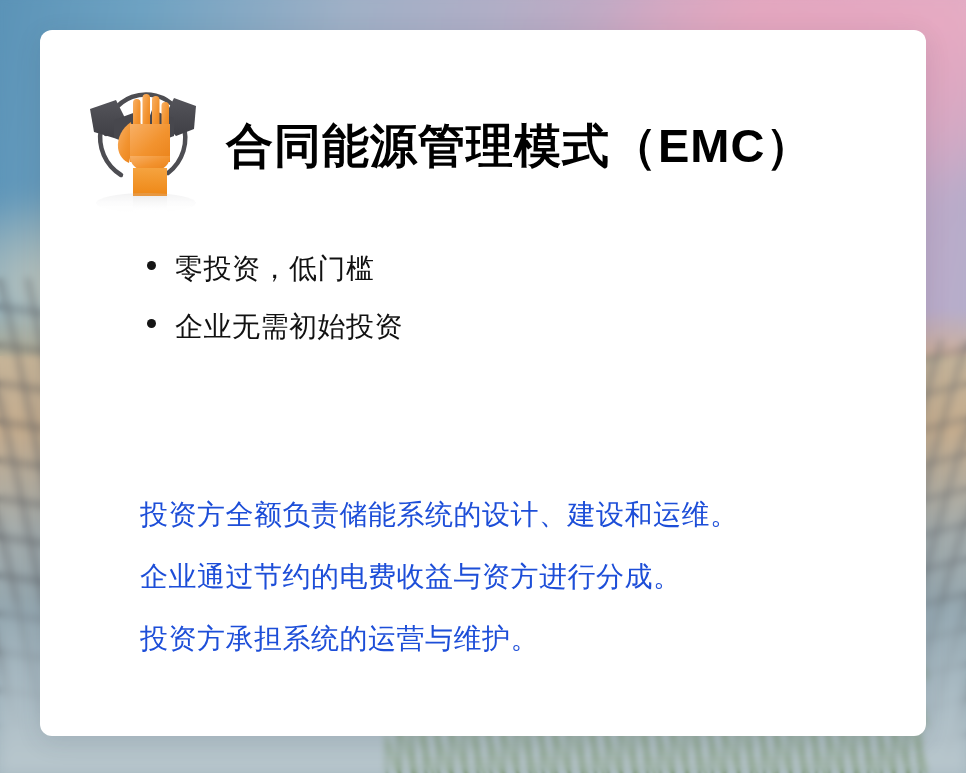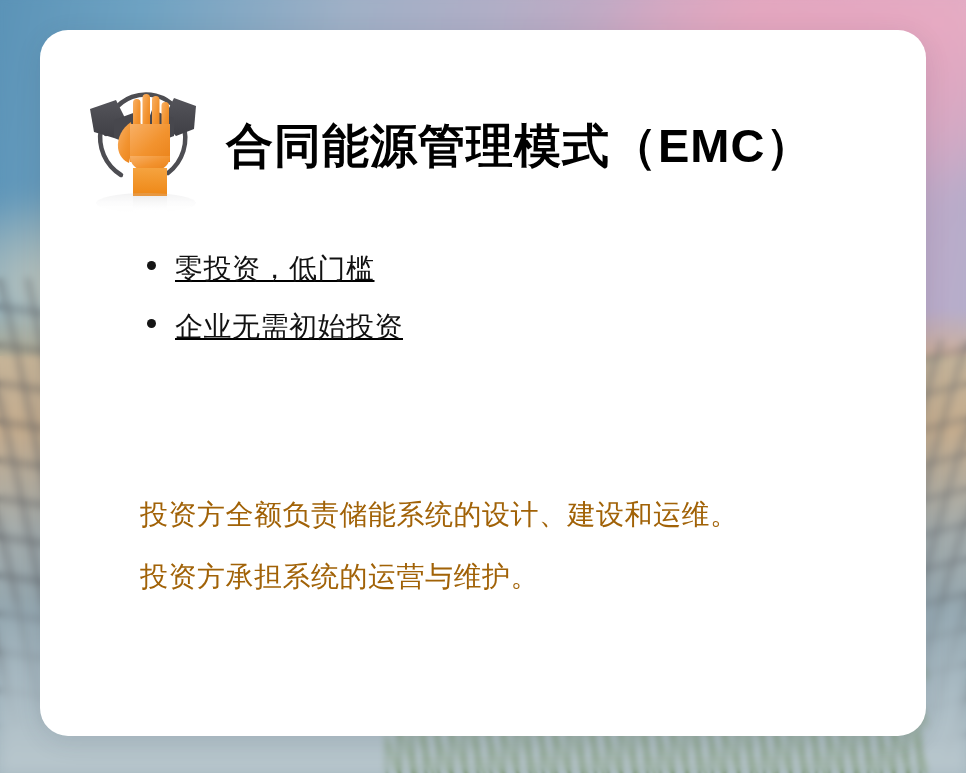--- a/index.html
+++ b/index.html
@@ -129,21 +129,21 @@
   }
 
   
   .card {
     position: absolute;
     left: 40px;
     top: 30px;
     width: 886px;
     height: 706px;
     background: #ffffff;
-    border-radius: 28px;
+    border-radius: 12px;
     box-shadow: 0 6px 26px rgba(40,56,72,0.12);
     overflow: hidden;
   }
 
   
   .card-header {
     position: absolute;
     left: 44px;
     top: 40px;
     right: 40px;
@@ -171,21 +171,20 @@
 
   
   .bullet-list {
     position: absolute;
     left: 104px;
     top: 222px;
     right: 32px;
     list-style: none;
     margin: 0;
     padding: 0;
-    text-decoration: underline;
   }
   .bullet-item {
     position: relative;
     padding-left: 31px;
     margin-bottom: 24px;
     font-size: 28px;
     line-height: 34px;
     color: #111111;
     letter-spacing: 0.5px;
   }
@@ -203,21 +202,21 @@
   
   .para-block {
     position: absolute;
     left: 100px;
     top: 468px;
     right: 40px;
   }
   .para-line {
     font-size: 28px;
     line-height: 34px;
-    color: #a16207;
+    color: #1d4ed8;
     letter-spacing: 0.5px;
     margin-bottom: 28px;
   }
   .para-line:last-child { margin-bottom: 12px; }
 </style>
 </head>
 <body>
 
 <div class="stage">
 
@@ -297,17 +296,18 @@
         <span>零投资，低门槛</span>
       </li>
       <li class="bullet-item">
         <span class="bullet-dot"></span>
         <span>企业无需初始投资</span>
       </li>
     </ul>
 
     <div class="para-block">
       <div class="para-line">投资方全额负责储能系统的设计、建设和运维。</div>
+      <div class="para-line">企业通过节约的电费收益与资方进行分成。</div>
       <div class="para-line">投资方承担系统的运营与维护。</div>
     </div>
 
   </div>
 </div>
 
 </body></html>

